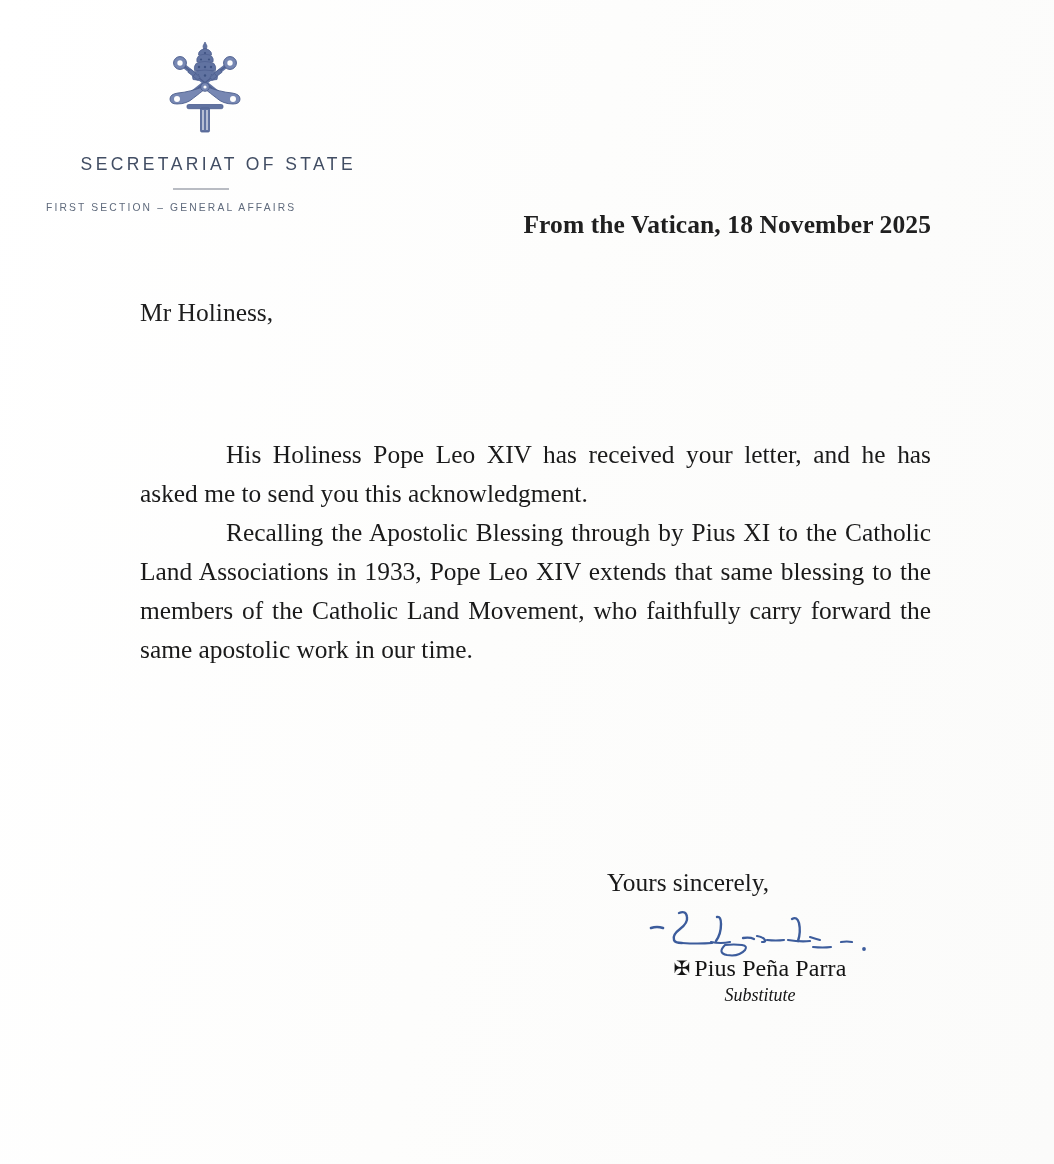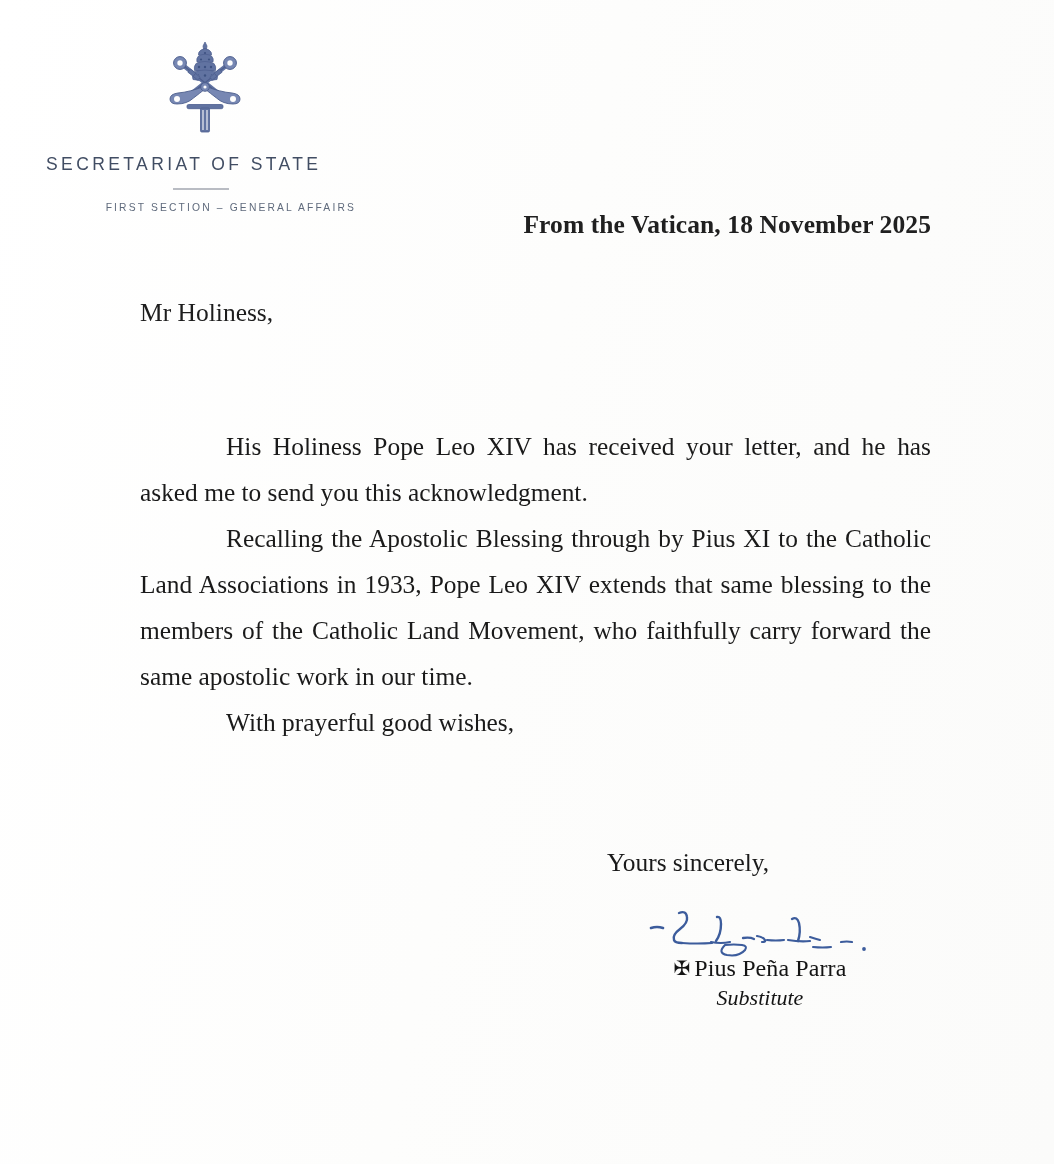--- a/index.html
+++ b/index.html
@@ -44,36 +44,36 @@
     width: 96px;
     height: 104px;
     opacity: 0.93;
   }
   .lh-title {
     margin-top: 12px;
     font-family: "Liberation Sans", "DejaVu Sans", sans-serif;
     font-size: 17.5px;
     letter-spacing: 3.4px;
     color: #414d63;
-    text-align: left;
+    text-align: right;
     white-space: nowrap;
     font-weight: 400;
   }
   .lh-divider {
     width: 56px;
     height: 2px;
     background: #b9bcc3;
     margin: 13px auto 12px auto;
   }
   .lh-subtitle {
     font-family: "Liberation Sans", "DejaVu Sans", sans-serif;
     font-size: 10.3px;
     letter-spacing: 2.15px;
     color: #5f6a7c;
-    text-align: right;
+    text-align: left;
     white-space: nowrap;
     font-weight: 400;
   }
 
   
   .date-line {
     position: absolute;
     left: 0;
     top: 210px;
     width: 931px;
@@ -94,37 +94,37 @@
   }
 
   
   .body-block {
     position: absolute;
     left: 140px;
     top: 423px;
     width: 791px;
   }
   .para {
-    margin: 0 0 0 0;
+    margin: 12px 0 0 0;
     text-indent: 86px;
     text-align: justify;
     text-justify: inter-word;
     font-size: 25.4px;
-    line-height: 46px;
+    line-height: 39px;
     color: #1a1a1a;
     hyphens: none;
   }
   .para + .para { margin-top: 0px; }
   .para.no-justify { text-align: left; }
 
   
   .closing {
     position: absolute;
     left: 607px;
-    top: 848px;
+    top: 868px;
     font-size: 25.4px;
     color: #1a1a1a;
   }
   .sig-block {
     position: absolute;
     left: 560px;
     top: 905px;
     width: 400px;
     text-align: center;
   }
@@ -141,21 +141,21 @@
     letter-spacing: 0.1px;
     white-space: nowrap;
   }
   .sig-cross {
     font-size: 20px;
     vertical-align: 1px;
     margin-right: 4px;
     letter-spacing: 0;
   }
   .sig-role {
-    font-size: 22px;
+    font-size: 18px;
     font-style: italic;
     color: #141414;
     margin-top: 3px;
   }
 </style>
 </head>
 <body>
 
 <div class="page">
 
@@ -236,21 +236,20 @@
     <div class="lh-subtitle">FIRST SECTION  –  GENERAL AFFAIRS</div>
   </div>
 
   <div class="date-line">From the Vatican, 18 November 2025</div>
 
   <div class="salutation">Mr Holiness,</div>
 
   <div class="body-block">
     <p class="para">His Holiness Pope Leo XIV has received your letter, and he has asked me to send you this acknowledgment.</p>
     <p class="para">Recalling the Apostolic Blessing through by Pius XI to the Catholic Land Associations in 1933, Pope Leo XIV extends that same blessing to the members of the Catholic Land Movement, who faithfully carry forward the same apostolic work in our time.</p>
-    <p class="para no-justify">With prayerful good wishes,</p>
   </div>
 
   <div class="closing">Yours sincerely,</div>
 
   <div class="sig-block">
 
     <svg class="signature-svg" viewBox="0 0 230 54" aria-hidden="true">
       <g stroke="#3c5c9c" fill="none" stroke-linecap="round" stroke-linejoin="round">
         <path d="M6 23 q6 -2 12 0" stroke-width="2.6"></path>
         <path d="M34 8 q7 -3 8 4 q1 6 -7 12 q-8 6 -6 11 q1 3 8 3" stroke-width="2.4"></path>

